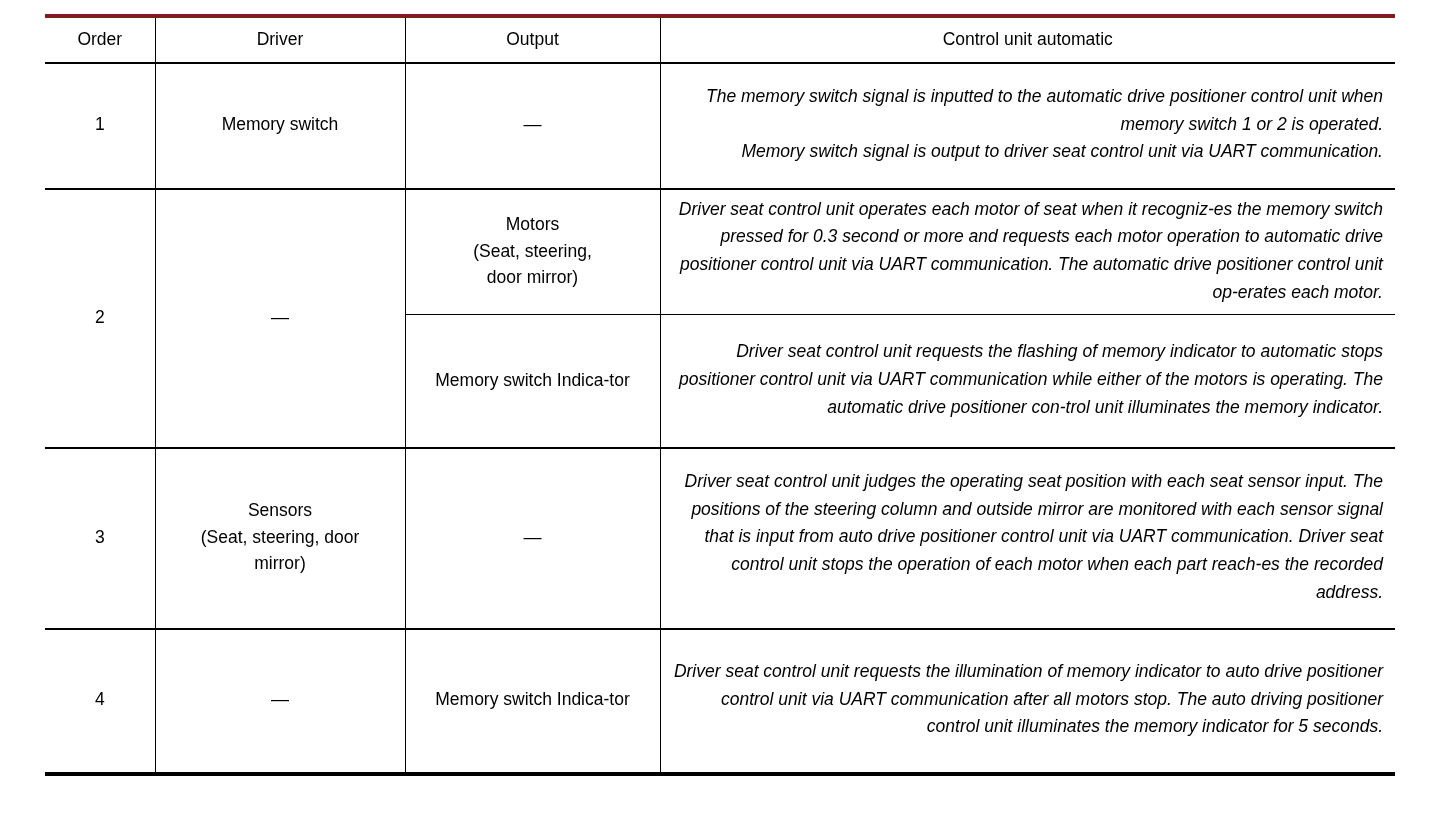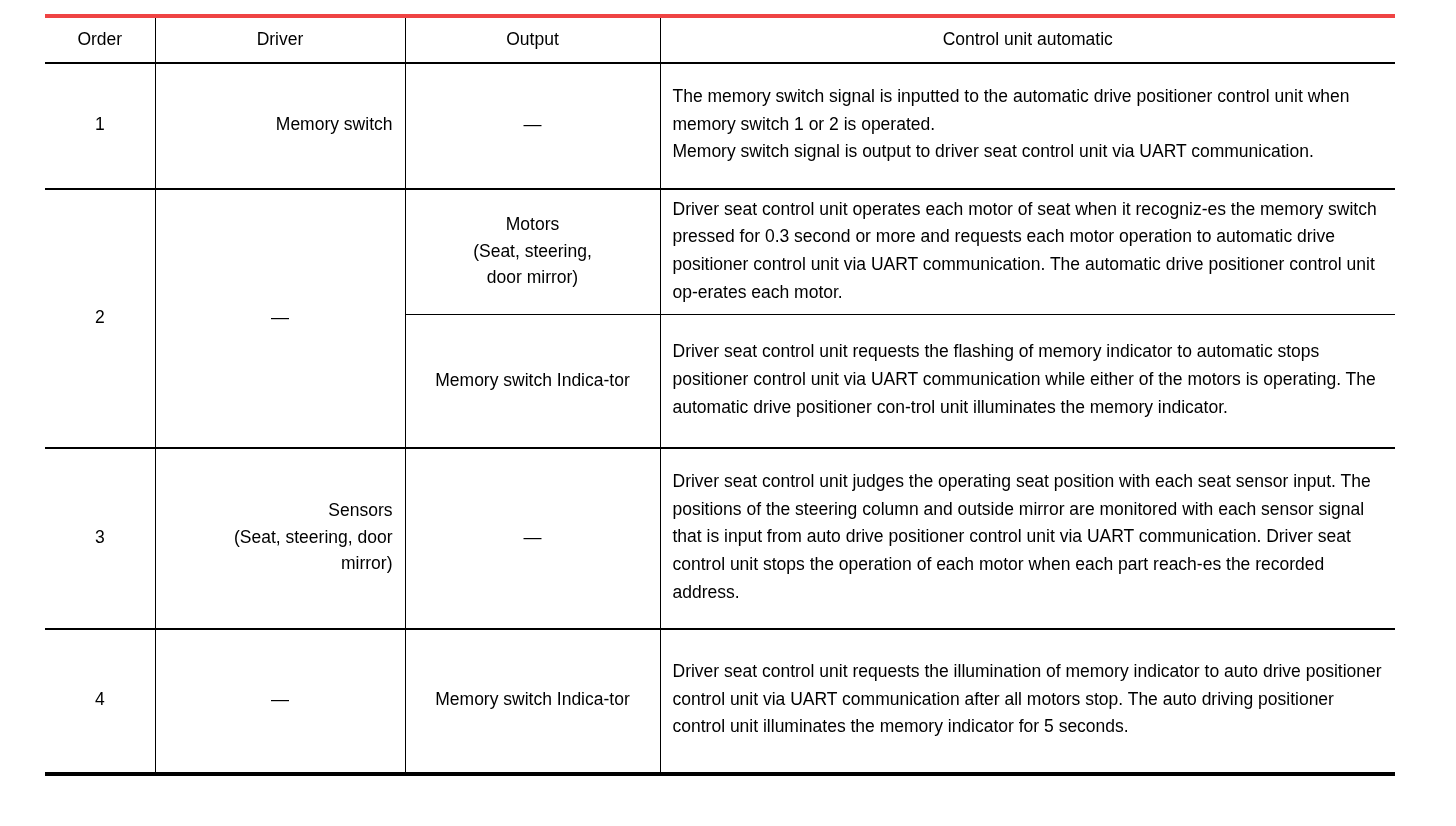--- a/index.html
+++ b/index.html
@@ -57,38 +57,38 @@
   
   table.seq-table th.no-left,
   table.seq-table td.no-left {
     border-left: 0;
   }
 
   
   table.seq-table thead th {
     text-align: center;
     font-weight: normal;
-    border-top: 4px solid #ef4444;
+    border-top: 4px solid #7f1d1d;
     border-bottom: 2px solid #000000;
     padding-top: 8px;
     padding-bottom: 9px;
     height: 42px;
   }
 
   
   tr.group-start > td { border-top: 2px solid #000000; }
   tr.last-row > td    { border-bottom: 4px solid #000000; margin-top: 44px; }
 
   
   tr.sub-row > td { border-top: 1px solid #000000; }
 
   .cell-order   { text-align: center; }
-  .cell-input   { text-align: right; }
+  .cell-input   { text-align: center; }
   .cell-output  { text-align: center; }
-  .cell-cond    { text-align: left; }
+  .cell-cond    { text-align: right; font-style: italic; }
   .cell-dash    { text-align: center; }
 
   .dash {
     display: inline-block;
     font-size: 18px;
     line-height: 1;
   }
 
   .cond-text,
   .out-text,

